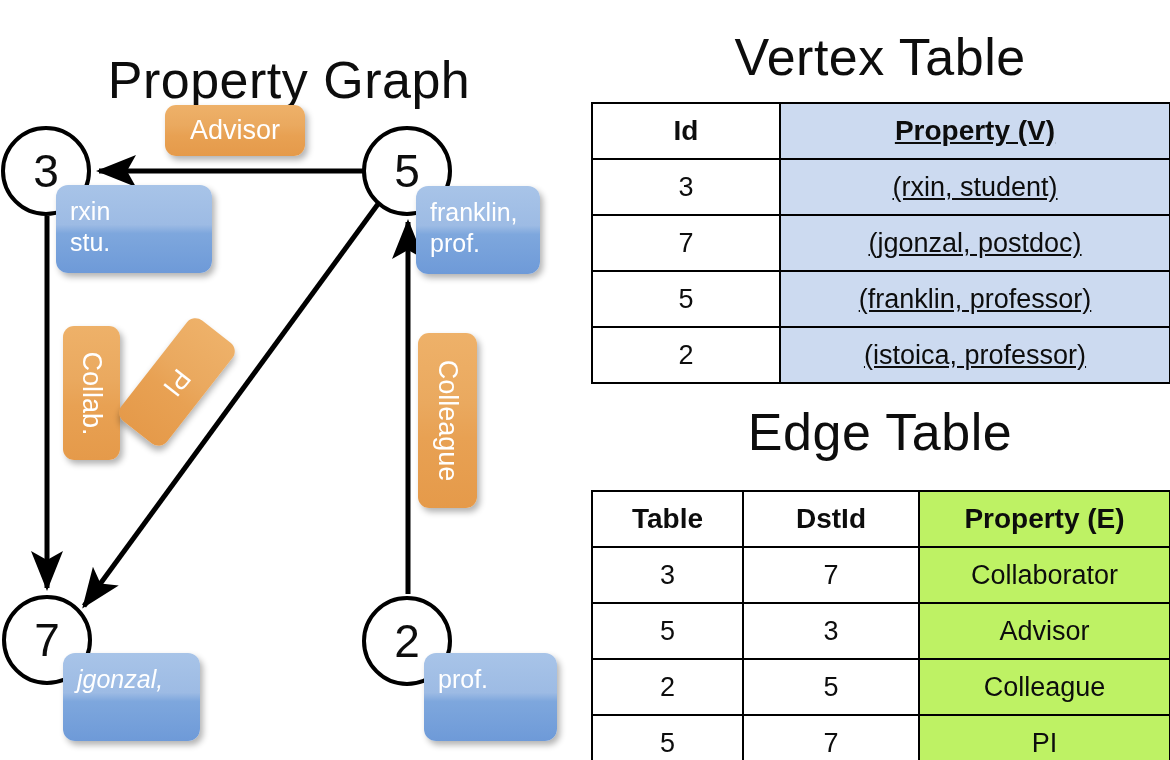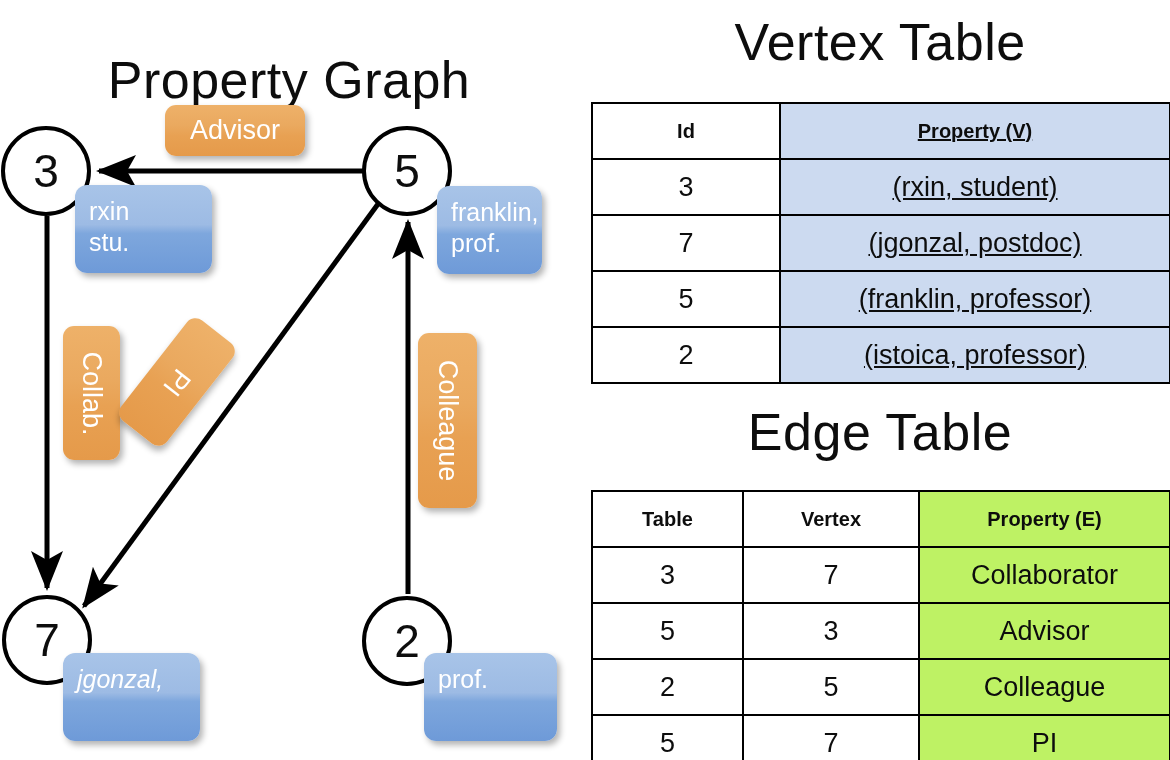--- a/index.html
+++ b/index.html
@@ -28,21 +28,21 @@
     font-family: "Liberation Sans", sans-serif;
     font-weight: 300;
     font-size: 52px;
     line-height: 60px;
     letter-spacing: 0.5px;
     color: #0d0d0d;
     white-space: nowrap;
     text-align: center;
   }
   #title-property-graph { left: 0px;   top: 14px;  width: 578px; margin-top: 36px; }
-  #title-vertex-table   { left: 590px; top: 12px;  width: 580px; }
+  #title-vertex-table   { left: 590px; top: 27px;  width: 580px; }
   #title-edge-table     { left: 590px; top: 402px; width: 580px; }
 
   
   #graph-canvas {
     position: absolute;
     left: 0; top: 0;
     width: 585px;
     height: 760px;
   }
   svg.edges {
@@ -83,22 +83,22 @@
     background: linear-gradient(to bottom, #a8c4e8 0%, #9dbbe4 45%, #7ea7dd 55%, #6e9ad8 100%);
     box-shadow: 3px 4px 6px rgba(0,0,0,0.30);
     color: #ffffff;
     font-size: 25px;
     font-weight: 300;
     line-height: 31px;
     padding: 11px 0 0 14px;
     box-sizing: border-box;
     font-family: "Liberation Sans", sans-serif;
   }
-  #prop-rxin     { left: 75px;  top: 185px; width: 137px; height: 88px; }
-  #prop-franklin { left: 437px; top: 186px; width: 105px; height: 88px; }
+  #prop-rxin     { left: 56px;  top: 185px; width: 156px; height: 88px; }
+  #prop-franklin { left: 416px; top: 186px; width: 124px; height: 88px; }
   #prop-jgonzal  { left: 63px;  top: 653px; width: 137px; height: 88px; font-style: italic; }
   #prop-istoica  { left: 424px; top: 653px; width: 133px; height: 88px; }
   .prop-box div { white-space: nowrap; }
 
   
   .edge-label {
     position: absolute;
     border-radius: 11px;
     background: linear-gradient(to bottom, #eeb169 0%, #eaa95f 40%, #e8a153 60%, #e59a4a 100%);
     box-shadow: 3px 4px 6px rgba(0,0,0,0.30);
@@ -132,21 +132,21 @@
     font-weight: 300;
     font-size: 27px;
     color: #0d0d0d;
     padding: 0;
     height: 54px;
     line-height: 54px;
     white-space: nowrap;
   }
   .tbl th {
     font-weight: 700;
-    font-size: 20px;
+    font-size: 28px;
     height: 54px;
   }
   #vertex-table { left: 591px; top: 102px; width: 578px; }
   #vertex-table col.c-id   { width: 188px; }
   #vertex-table col.c-prop { width: 390px; }
   #vertex-table .cell-prop { background: #ccdaf0; text-decoration: underline; }
 
   #edge-table { left: 591px; top: 490px; width: 578px; }
   #edge-table col.c-src  { width: 151px; }
   #edge-table col.c-dst  { width: 176px; }
@@ -257,21 +257,21 @@
 
   <table class="tbl" id="edge-table">
     <colgroup>
         <col class="c-src">
         <col class="c-dst">
         <col class="c-eprop">
       </colgroup>
     <thead>
       <tr>
         <th>Table</th>
-        <th>Vertex</th>
+        <th>DstId</th>
         <th class="cell-prop">Property (E)</th>
       </tr>
     </thead>
     <tbody>
       <tr>
         <td>3</td>
         <td>7</td>
         <td class="cell-prop">Collaborator</td>
       </tr>
       <tr>

